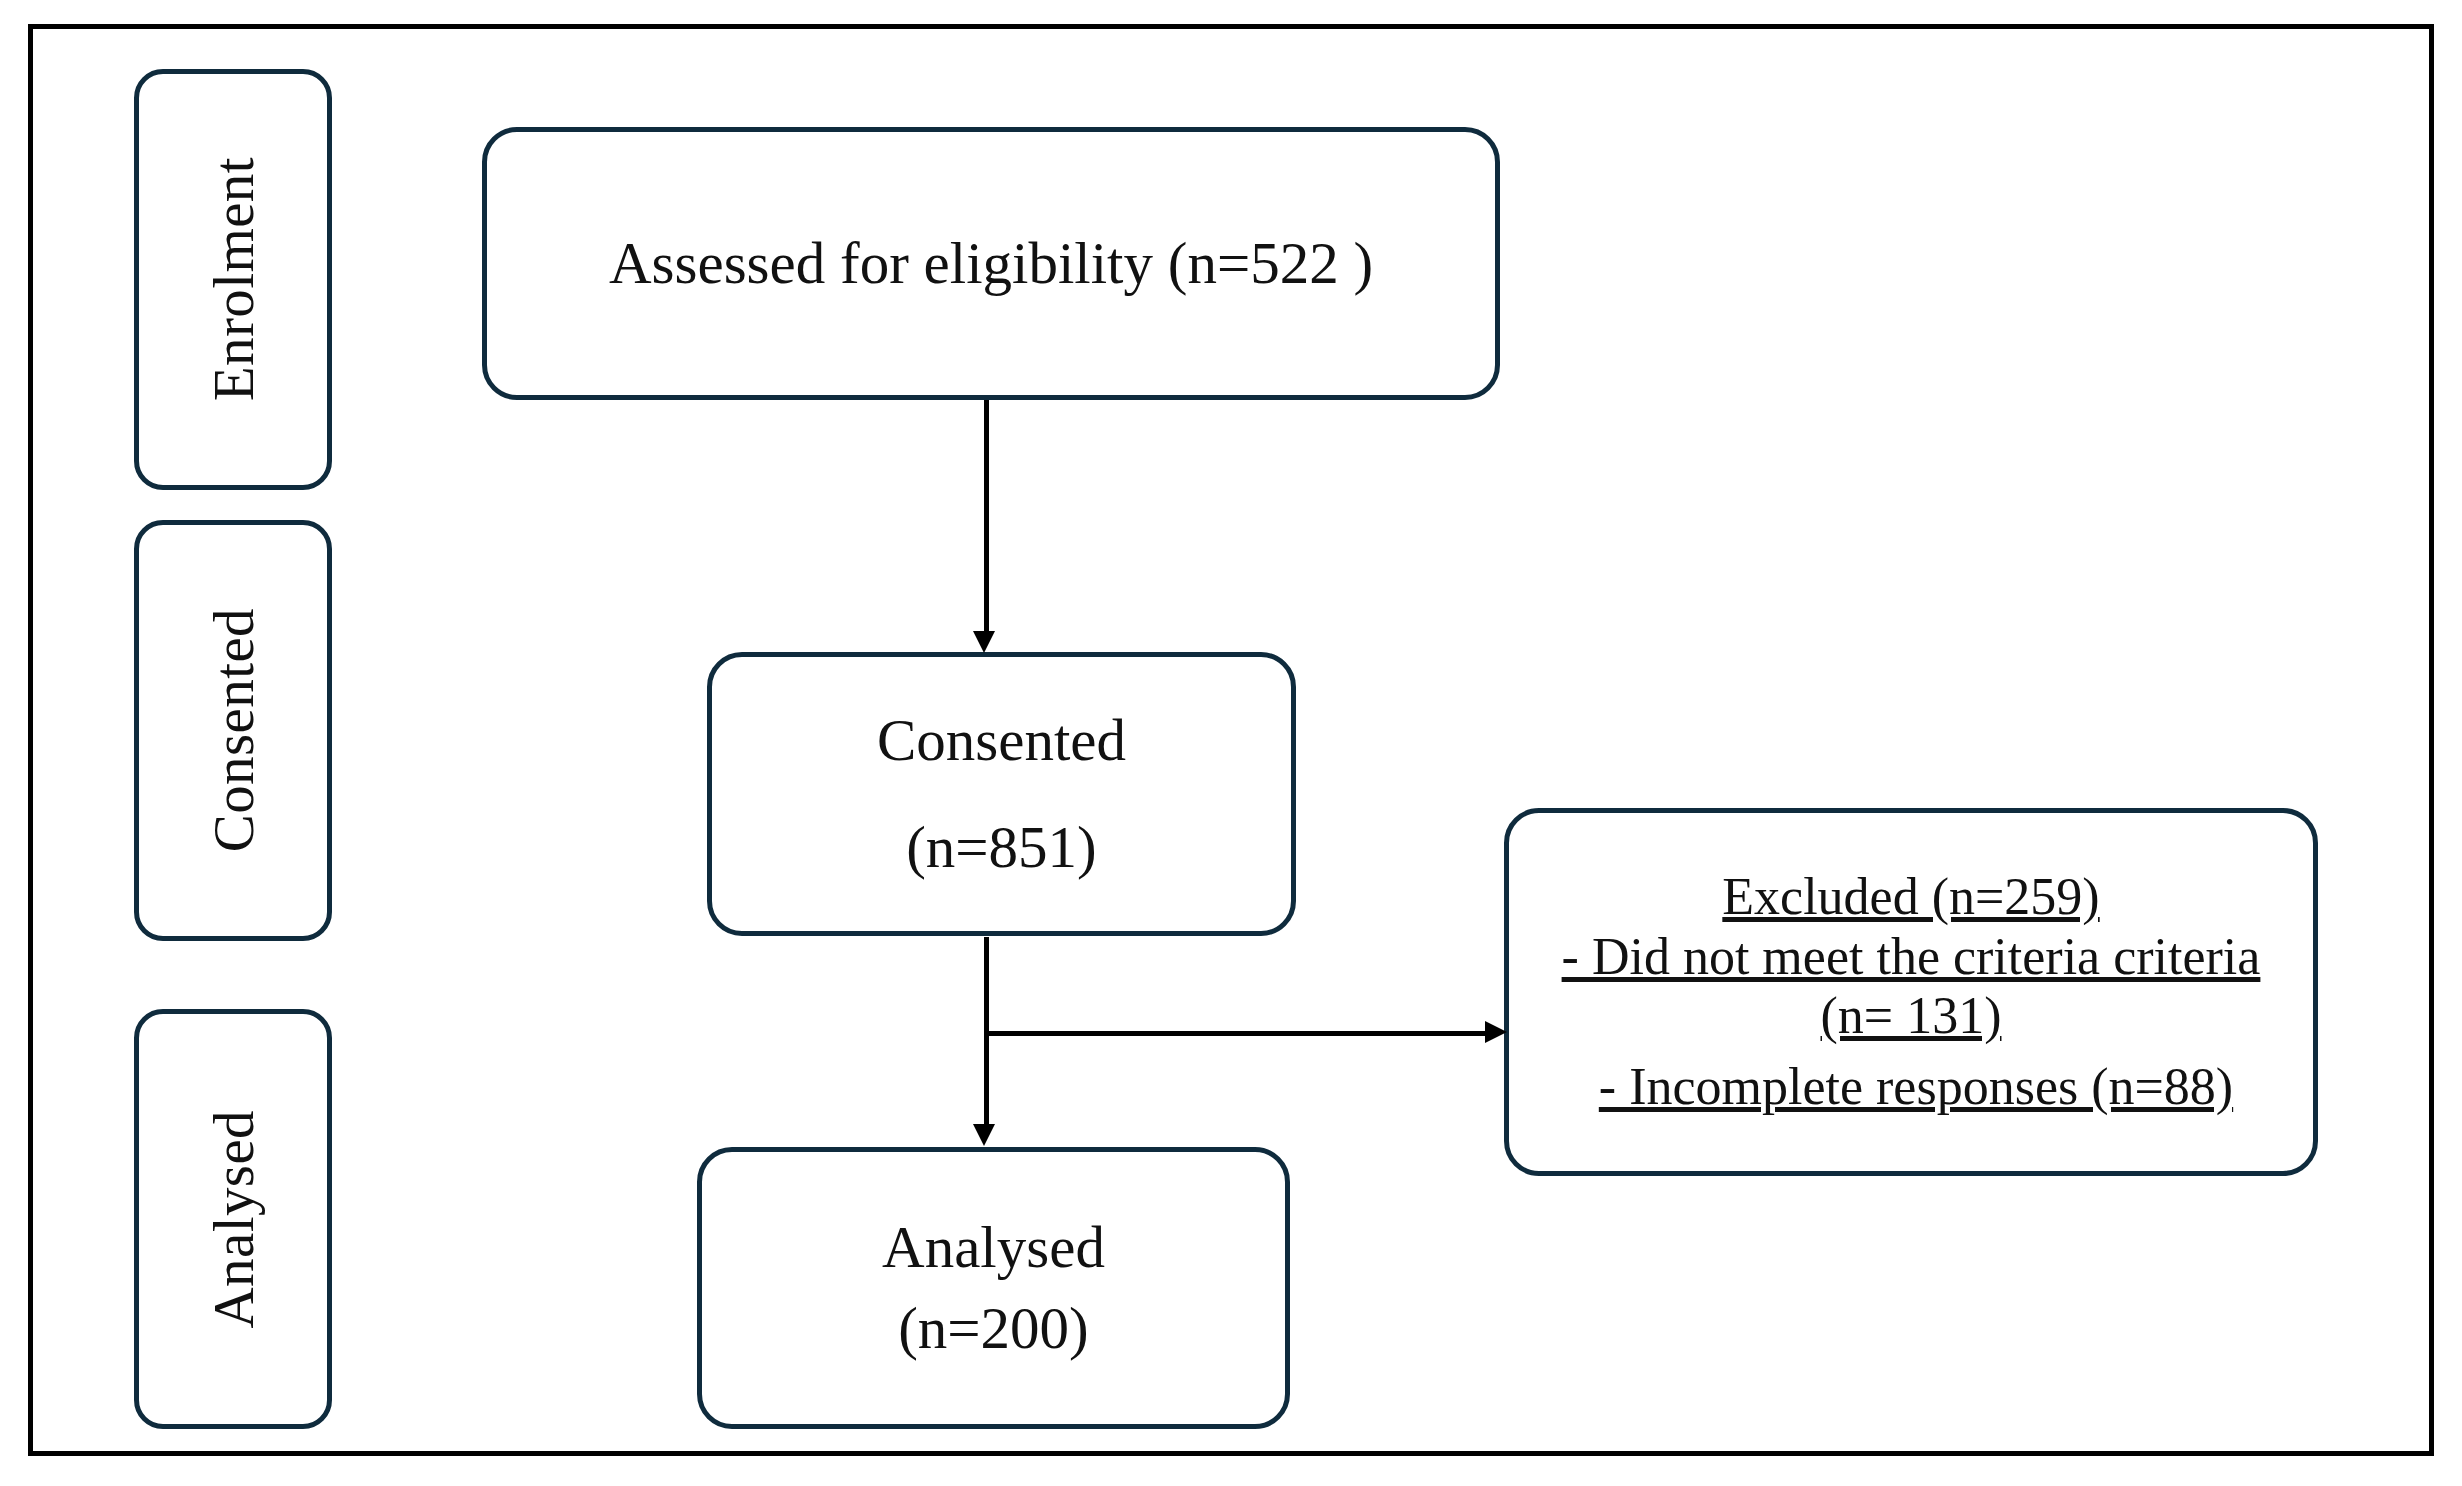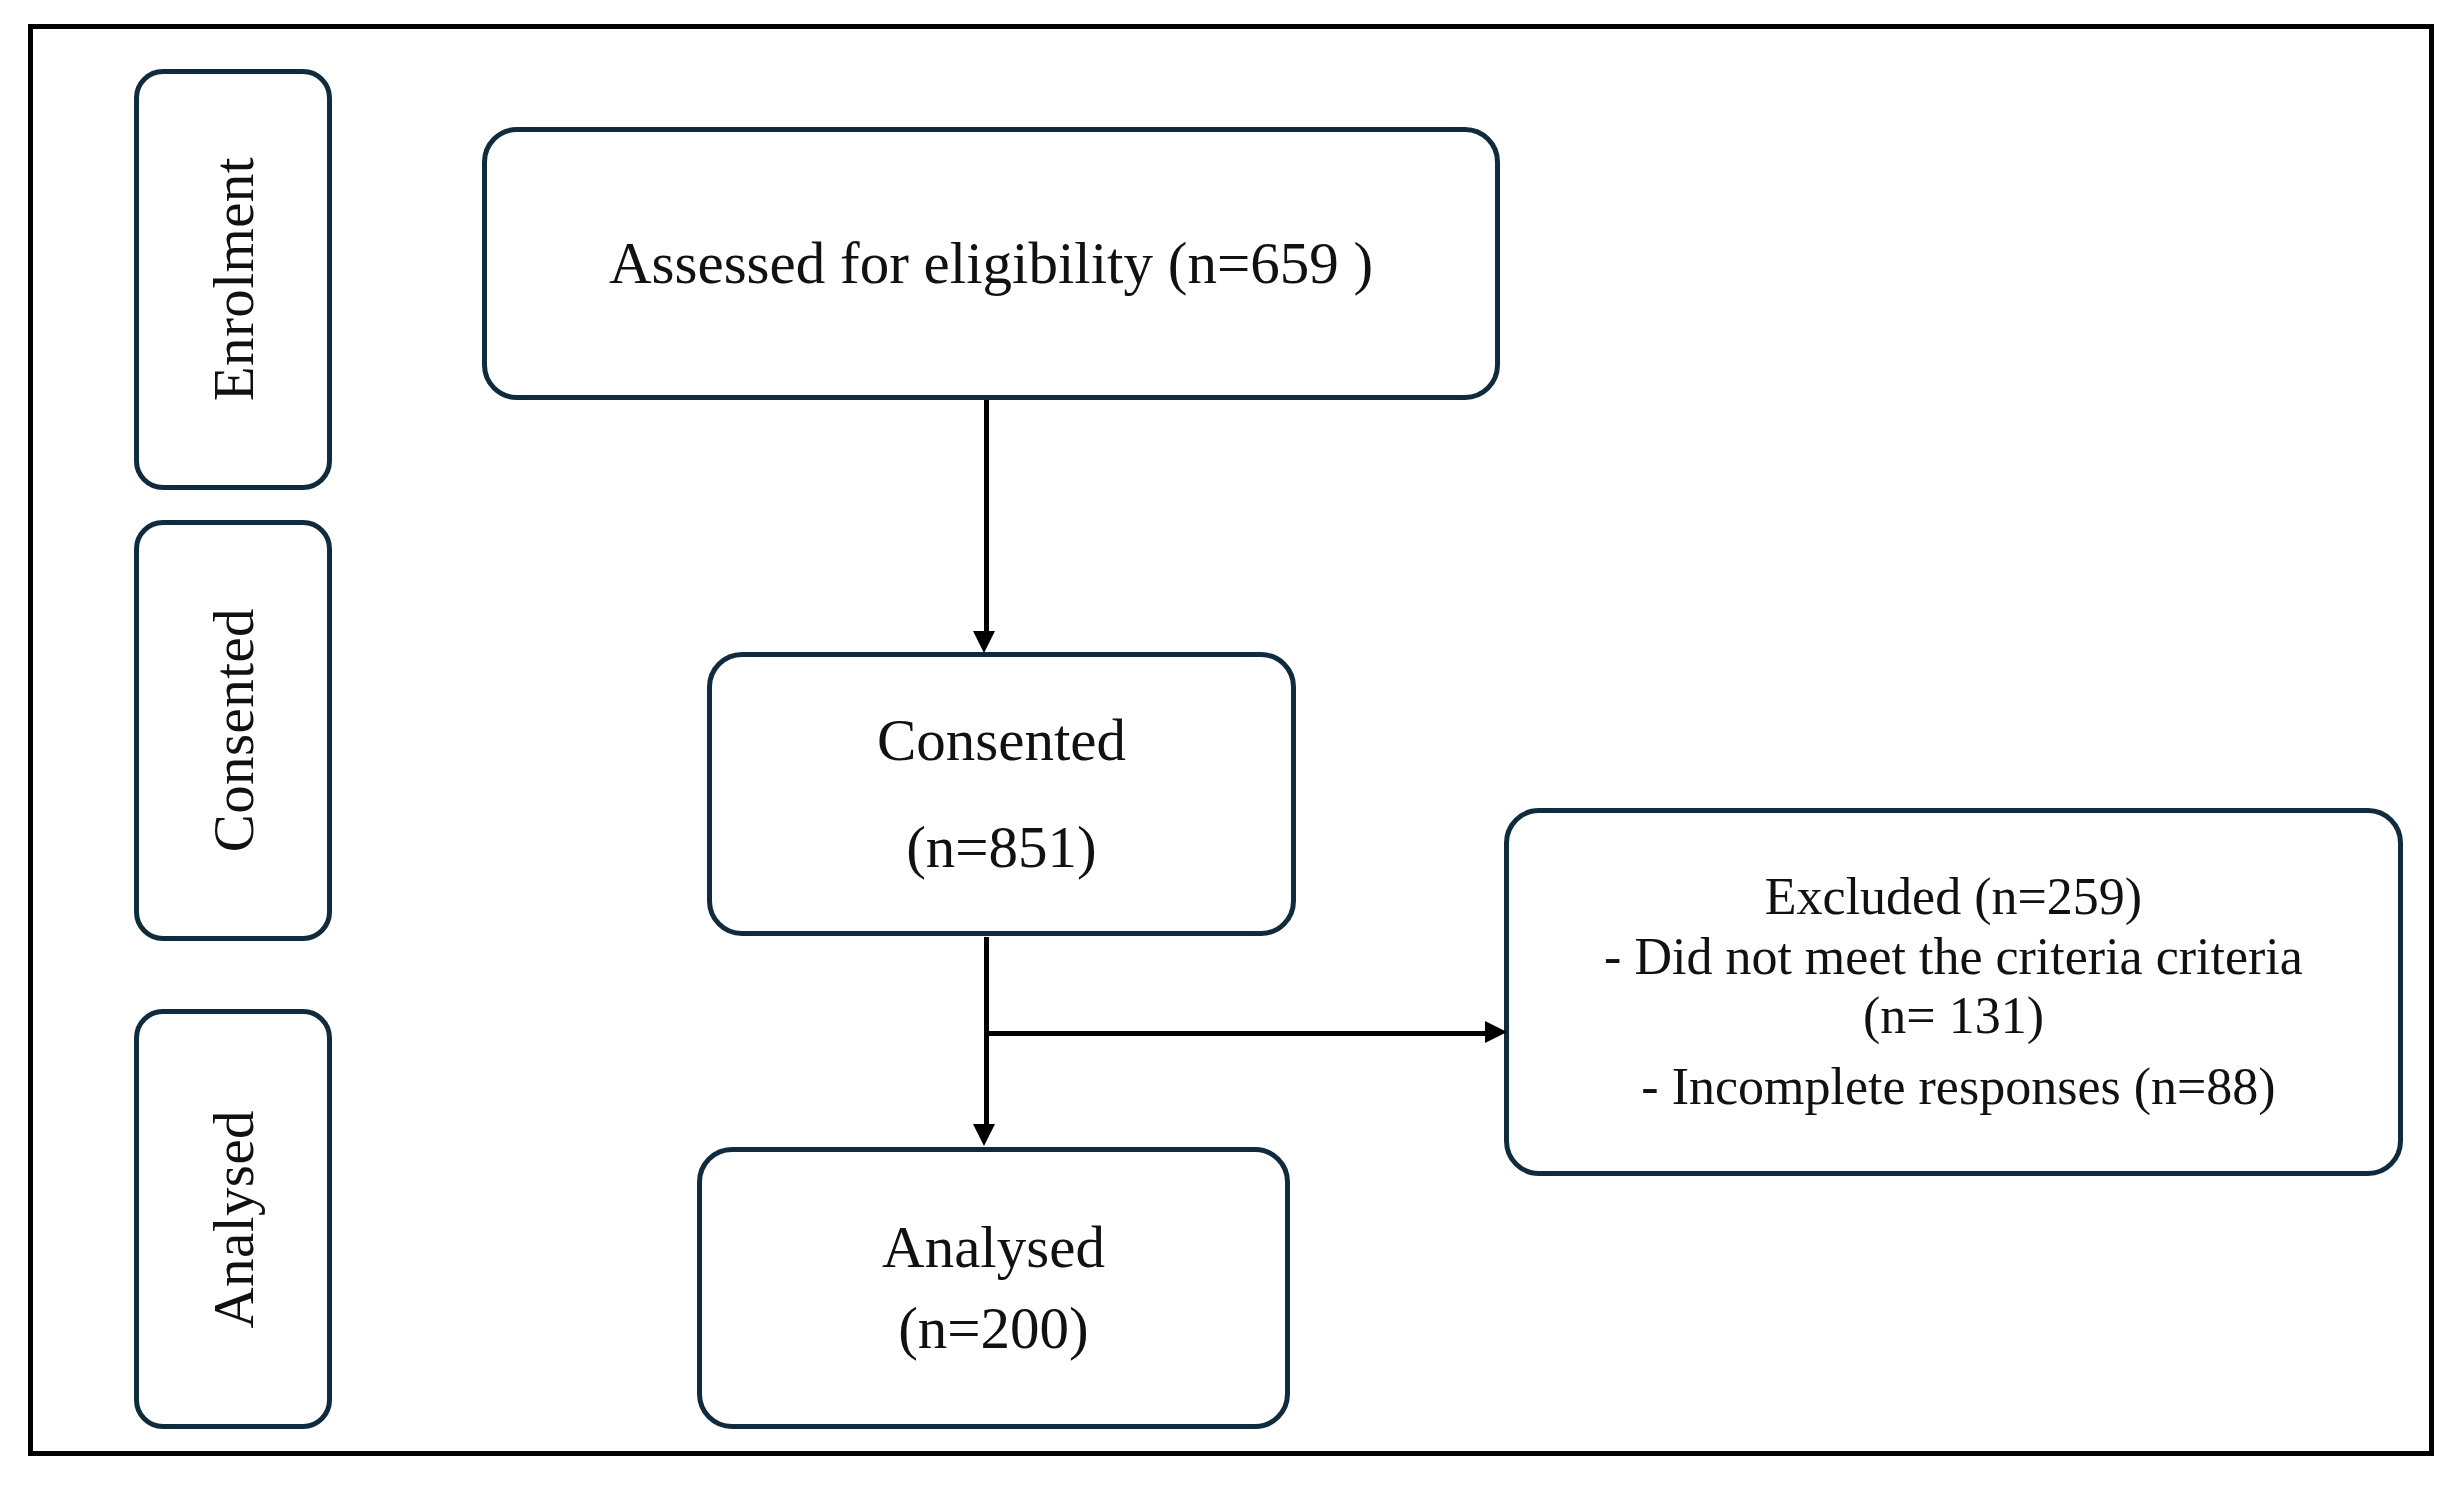--- a/index.html
+++ b/index.html
@@ -88,25 +88,26 @@
     left: 697px;  top: 1147px;
     width: 593px;  height: 282px;
     flex-direction: column;
     font-size: 59px;
     line-height: 1.0;
   }
   #node-analysed .ln1 { margin-bottom: 22px; }
 
   #node-excluded {
     left: 1504px; top: 808px;
-    width: 899px; height: 368px;
+    width: 814px; height: 368px;
     flex-direction: column;
     font-size: 52px;
     line-height: 1.14;
     padding: 0 5.8px;
+    text-decoration: underline;
   }
   #node-excluded .ex-line { white-space: nowrap; }
   #node-excluded .ex-line.dash2 { padding-left: 10px; margin-top: 12px; }
 
   
   .conn {
     position: absolute;
     background: #000000;
   }
   .v-line { width: 5px; }
@@ -152,21 +153,21 @@
 
   <div class="stage-box" id="stage-box-1">
     <span class="stage-label">Consented</span>
   </div>
 
   <div class="stage-box" id="stage-box-2">
     <span class="stage-label">Analysed</span>
   </div>
 
   <div class="node" id="node-assessed">
-    <span>Assessed for eligibility (n=659 )</span>
+    <span>Assessed for eligibility (n=522 )</span>
   </div>
 
   <div class="node" id="node-consented">
     <span class="ln1">Consented</span>
     <span class="ln2">(n=851)</span>
   </div>
 
   <div class="node" id="node-excluded">
     <span class="ex-line">Excluded (n=259)</span>
     <span class="ex-line dash1">- Did not meet the criteria criteria</span>

